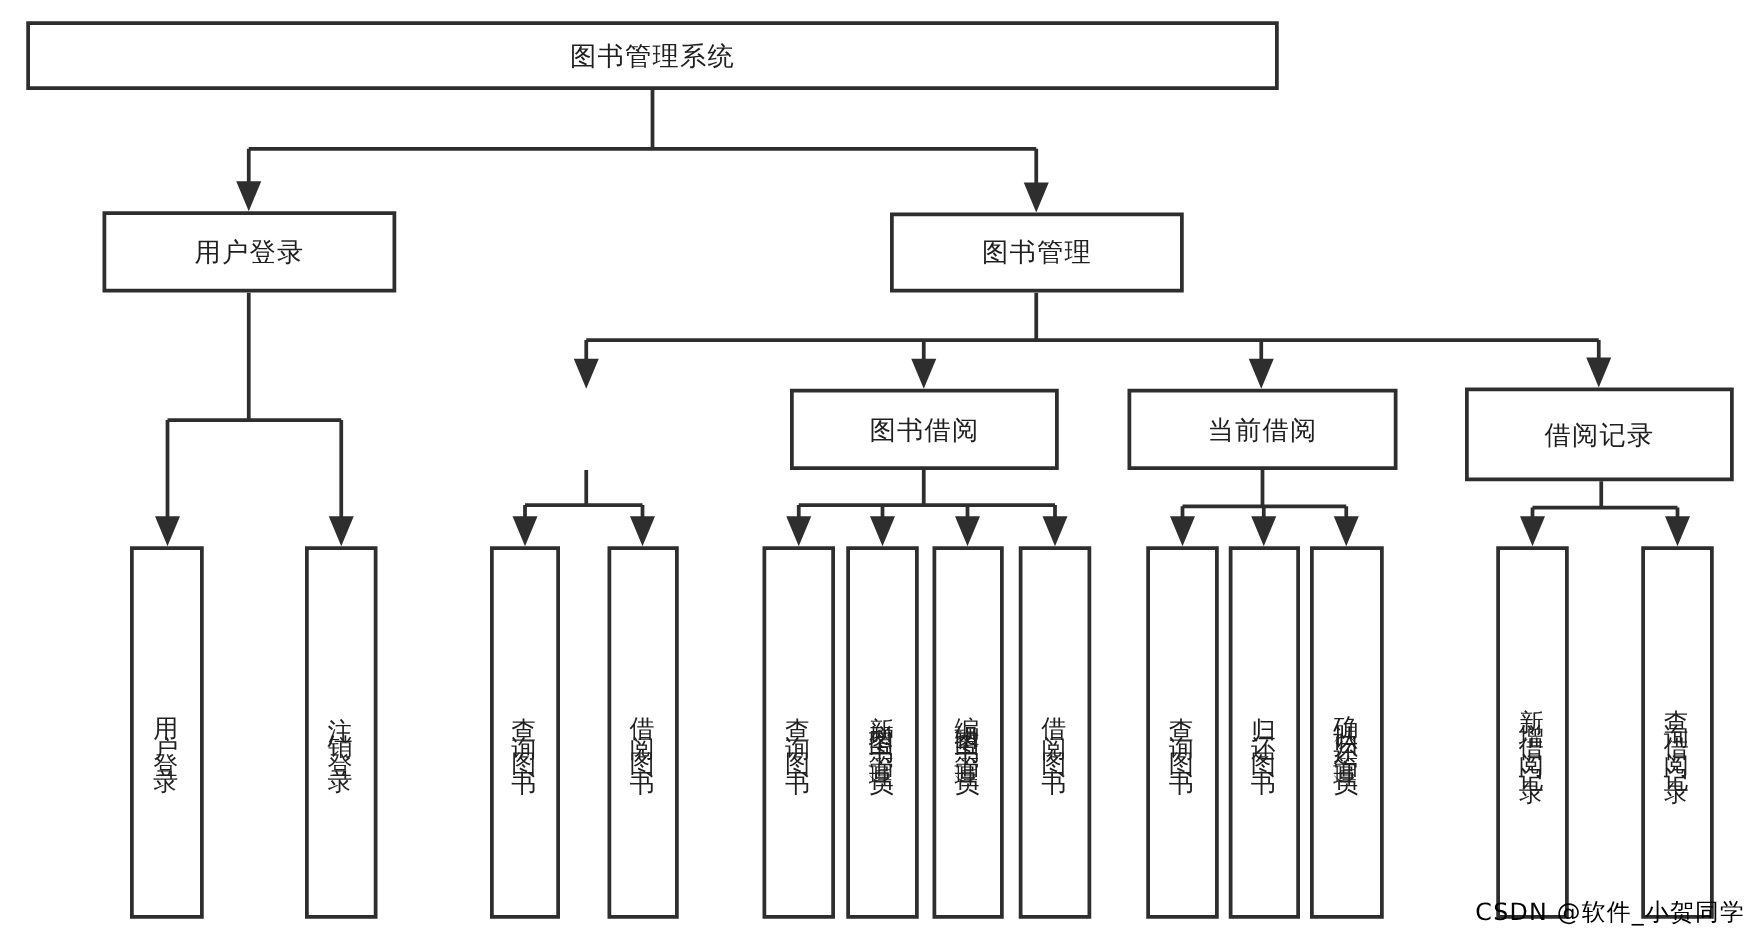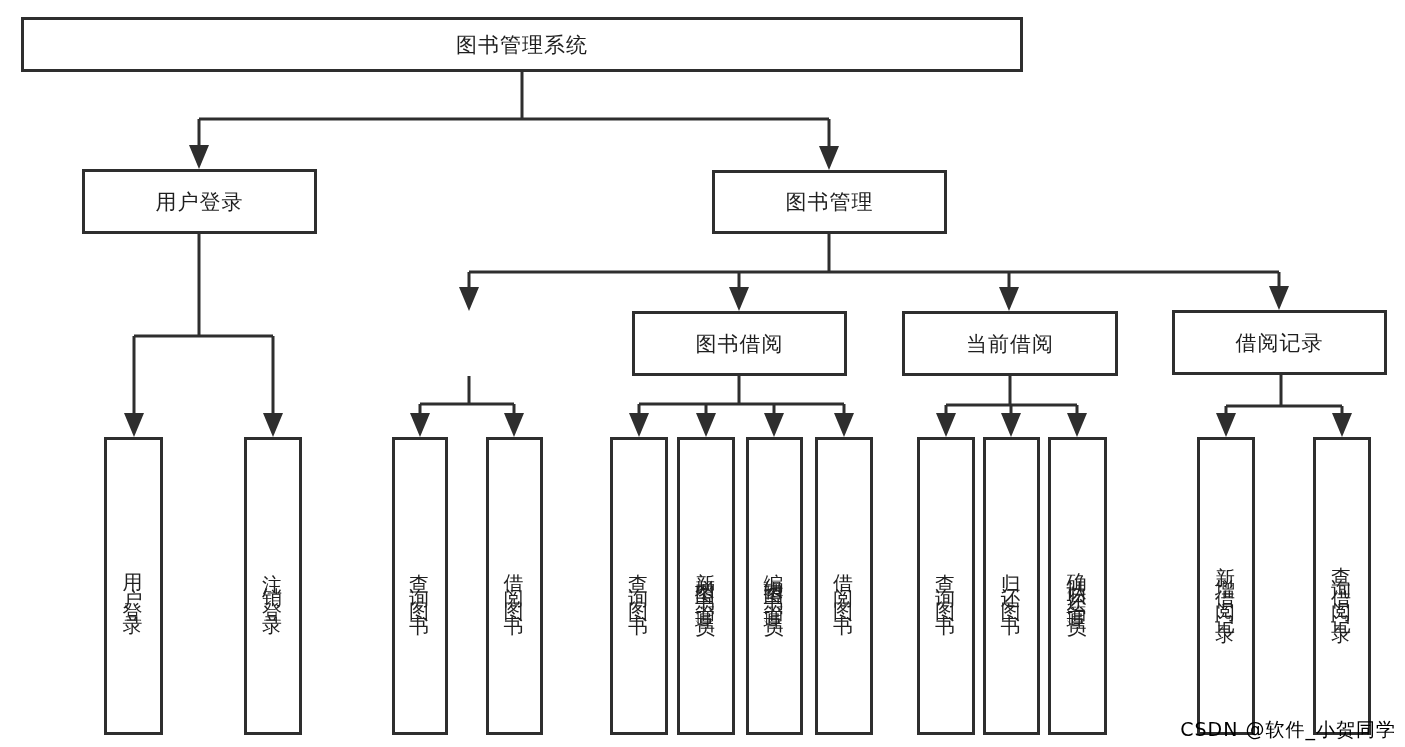--- a/index.html
+++ b/index.html
@@ -117,21 +117,21 @@
   <div class="node hbox" style="left:712px; top:170px; width:235px; height:64px;">
     <span>图书管理</span>
   </div>
 
   <div class="node hbox" style="left:632px; top:311px; width:215px; height:65px;">
     <span>图书借阅</span>
   </div>
   <div class="node hbox" style="left:902px; top:311px; width:216px; height:65px;">
     <span>当前借阅</span>
   </div>
-  <div class="node hbox" style="left:1172px; top:310px; width:215px; height:65px;">
+  <div class="node hbox" style="left:1172px; top:310px; width:215px; height:75px;">
     <span>借阅记录</span>
   </div>
 
   <div class="node vbox" style="left:104px; top:437px; width:59px; height:298px;">
     <span class="vtext">用户登录</span>
   </div>
   <div class="node vbox" style="left:244px; top:437px; width:58px; height:298px;">
     <span class="vtext">注销登录</span>
   </div>
 

